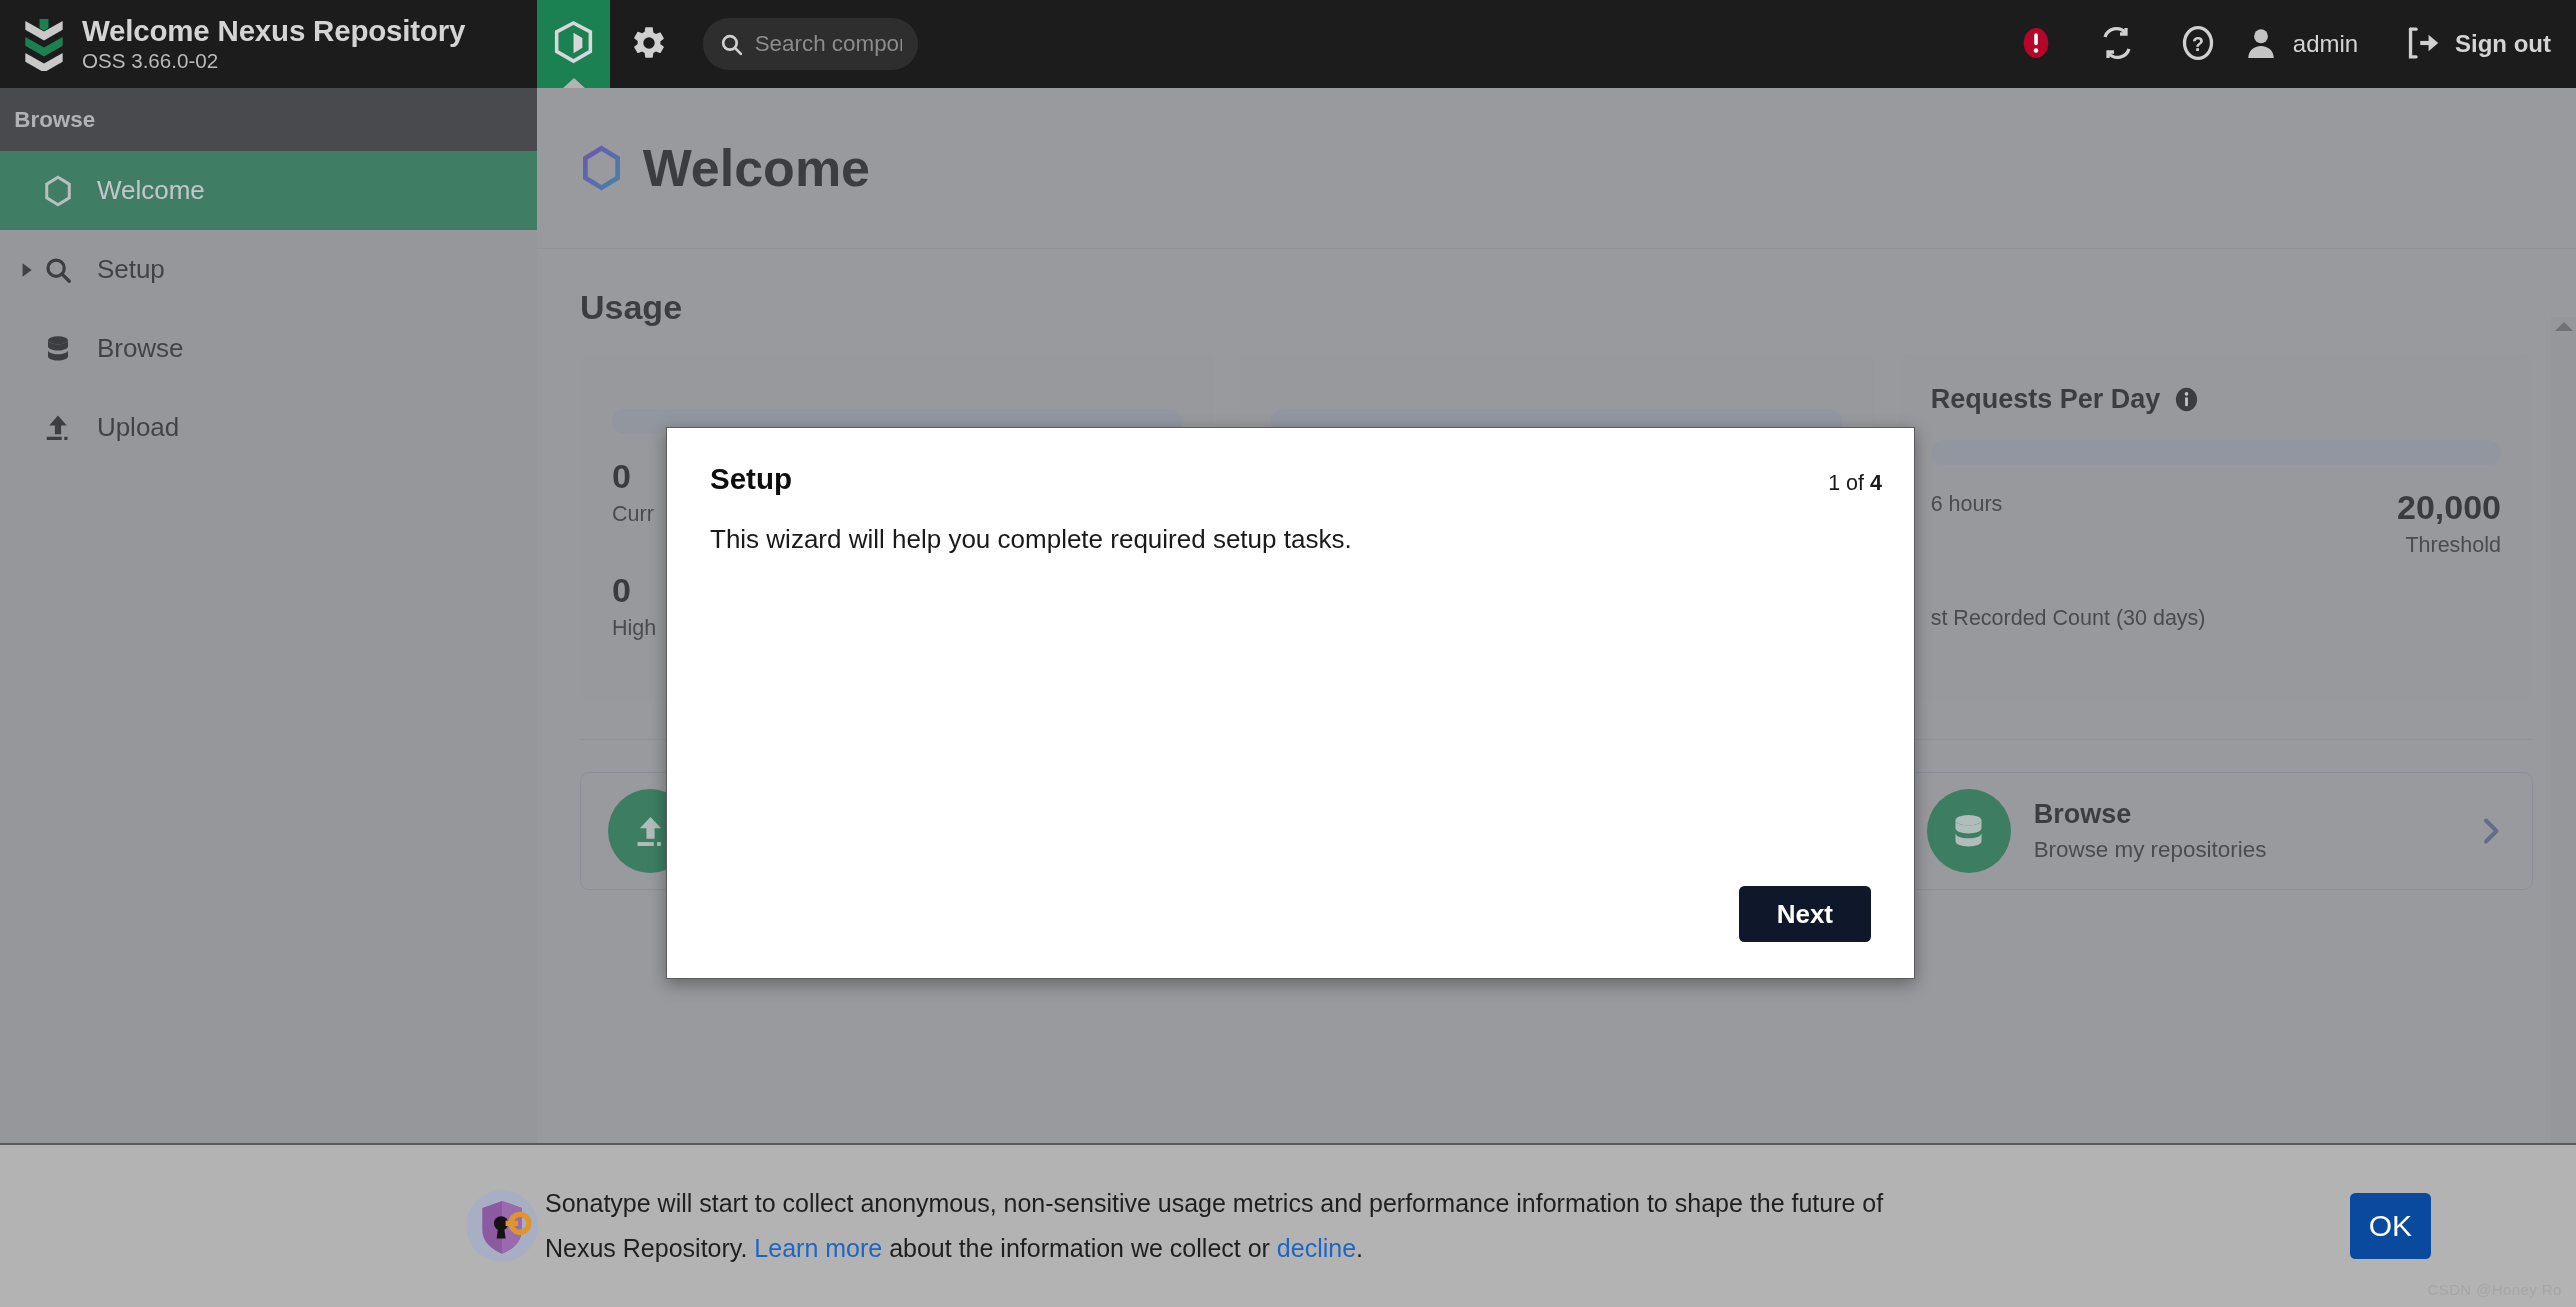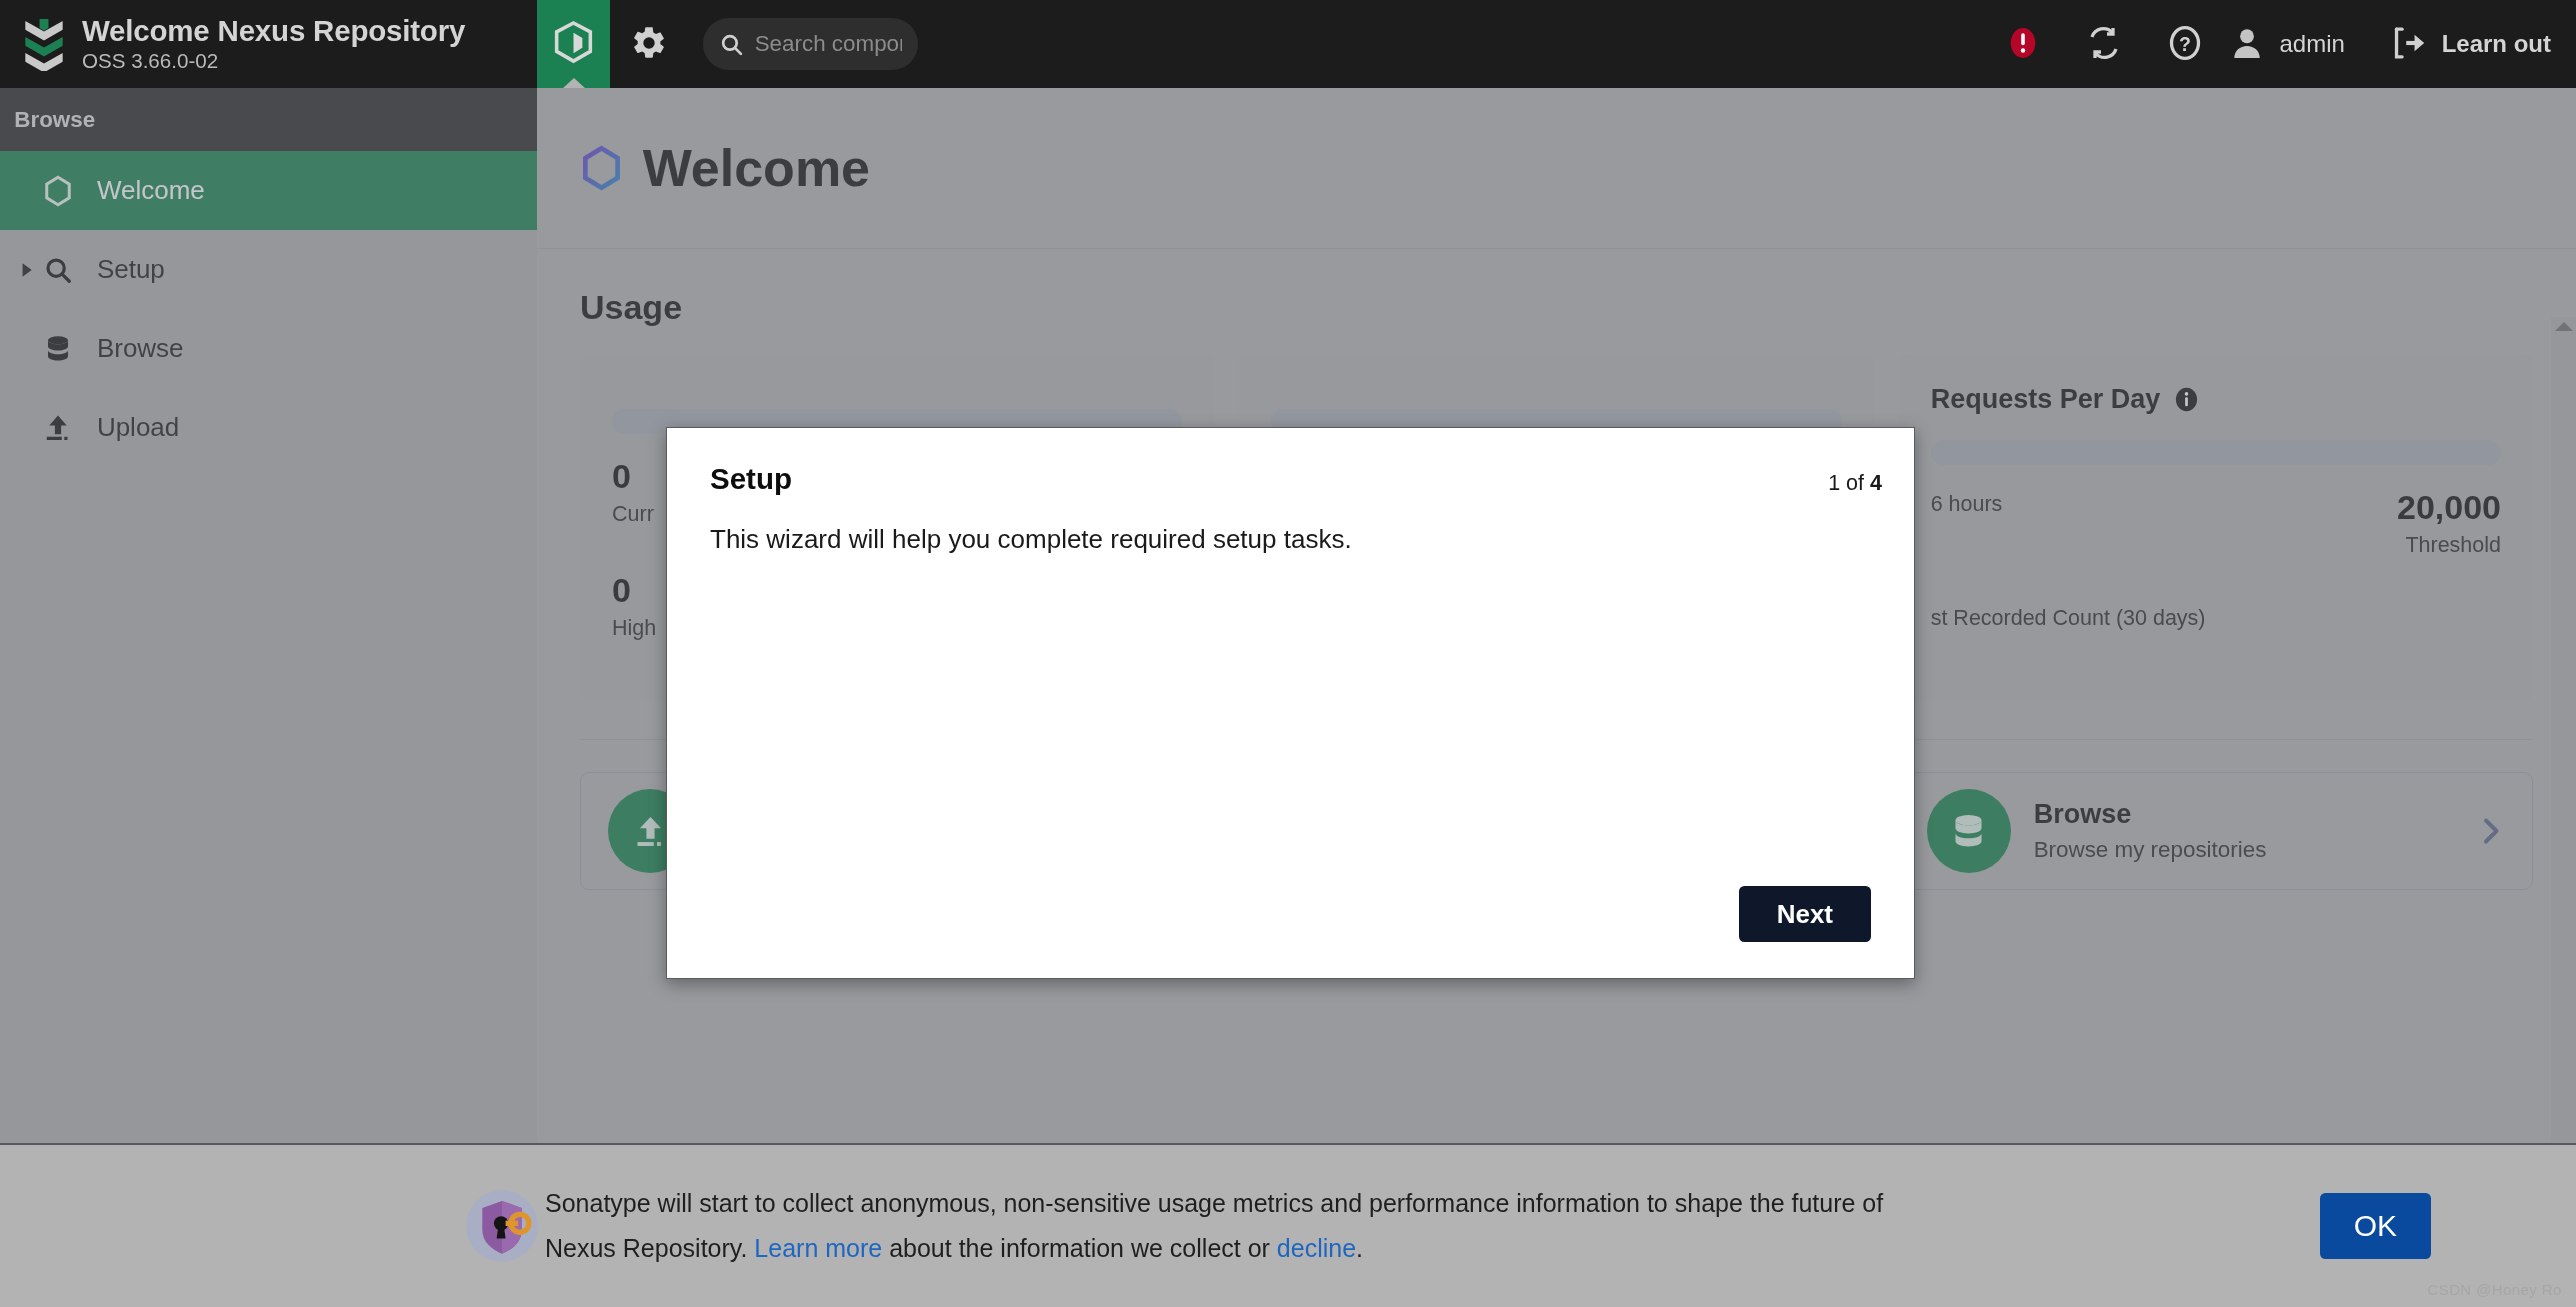--- a/index.html
+++ b/index.html
@@ -173,21 +173,21 @@
   }
   .banner-icon { width: 86px; height: 86px; flex: none; margin-left: 412px; }
   .banner-text {
     font-size: 25px; color: #1f1f1f; line-height: 45px; max-width: 1396px;
   }
   .banner-text a { color: #1f66c1; text-decoration: none; }
   .banner-ok {
     margin-left: auto; margin-right: 98px;
     background: #0a4a9e; color: #ffffff; border: none;
     font-family: "Liberation Sans", sans-serif;
-    font-size: 30px; padding: 16px 34px; border-radius: 5.4px; cursor: pointer;
+    font-size: 30px; padding: 16px 19px; border-radius: 5.4px; cursor: pointer;
   }
   .watermark {
     position: absolute; right: 14.3px; bottom: 9px;
     font-size: 15px; color: #a6a6a6; letter-spacing: 0.4px;
   }
 </style>
 </head>
 <body>
 
 <div class="app">
@@ -275,21 +275,21 @@
       </div>
       <div class="tb-signout">
         <span>
           <svg width="36" height="34" viewBox="0 0 26 24">
             <path d="M4 2 L4 22 L8 22" fill="none" stroke="#d0d0d0" stroke-width="2.4" stroke-linecap="round"></path>
             <path d="M4 2 L8 2" fill="none" stroke="#d0d0d0" stroke-width="2.4" stroke-linecap="round"></path>
             <path d="M11 12 L20 12" stroke="#d0d0d0" stroke-width="3"></path>
             <path d="M17 6 L24 12 L17 18 Z" fill="#d0d0d0"></path>
           </svg>
         </span>
-        <span class="label">Learn out</span>
+        <span class="label">Sign out</span>
       </div>
     </div>
   </div>
 
   <div class="sidebar">
     <div class="sidebar-header">Browse</div>
 
     <div class="nav-item active">
       <span class="caret"></span>
       <span class="nicon">

